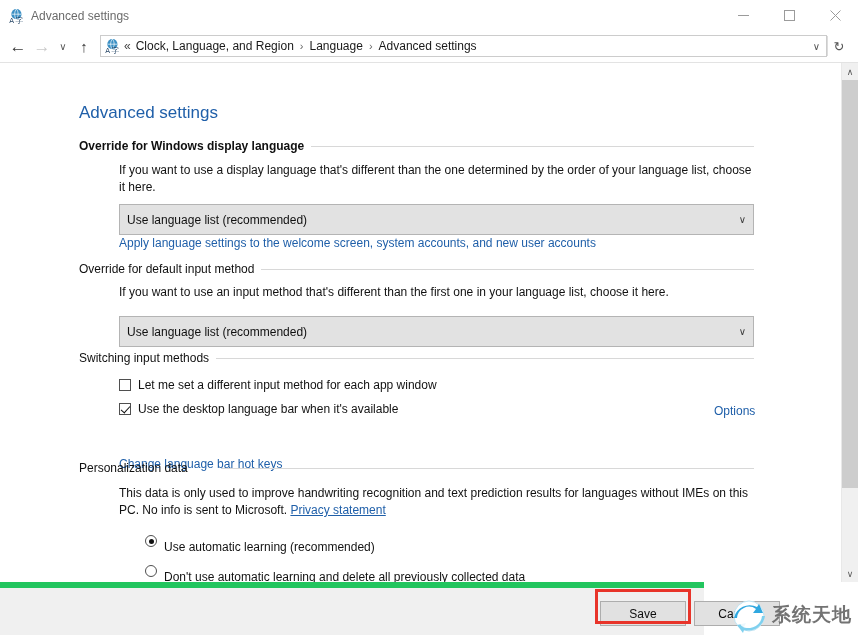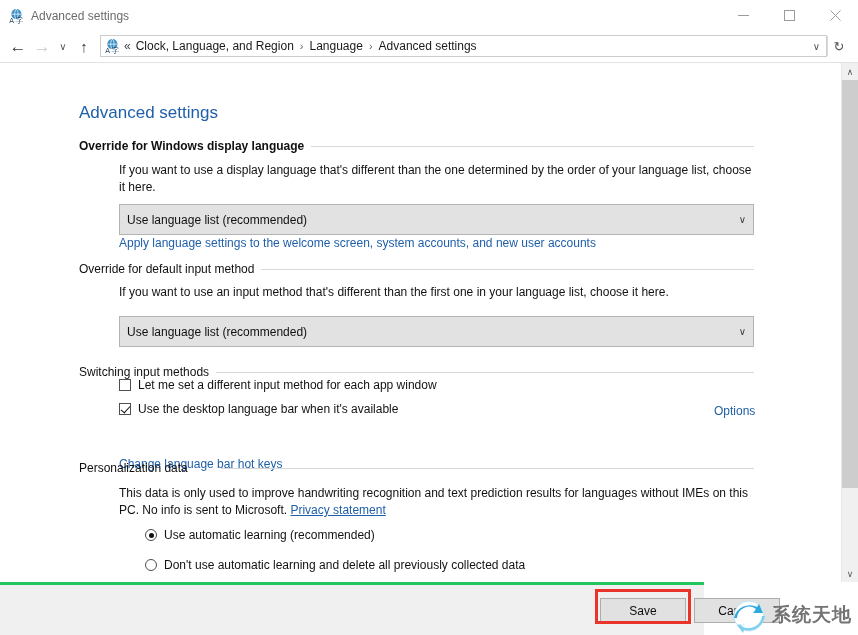--- a/index.html
+++ b/index.html
@@ -280,21 +280,21 @@
     flex: none;
   }
   .rbox.checked::after {
     content: "";
     position: absolute;
     left: 2.5px; top: 2.5px;
     width: 5px; height: 5px;
     border-radius: 50%;
     background: #101010;
   }
-  .radiorow .rlabel { font-size: 12px; color: #121212; }
+  .radiorow .rlabel { font-size: 12px; color: #121212; margin-top: 12px; }
 
   
   .scrollbar {
     position: absolute;
     right: 0; top: 0;
     width: 17px;
     height: 519px;
     background: #f0f0f0;
     border-left: 1px solid #e8e8e8;
     box-sizing: border-box;
@@ -315,21 +315,21 @@
     background: #cdcdcd;
   }
 
   
   .footer {
     position: absolute;
     left: 0; top: 582px;
     width: 704px;
     height: 53px;
     background: #f0f0f0;
-    border-top: 3px solid #22c55e;
+    border-top: 6px solid #22c55e;
     box-sizing: border-box;
   }
   .btn {
     position: absolute;
     width: 86px;
     height: 25px;
     background: #e1e1e1;
     border: 1px solid #adadad;
     box-sizing: border-box;
     display: flex;
@@ -463,21 +463,21 @@
     <div class="section-head" style="top:199px;">
       <span class="sh-text">Override for default input method</span>
       <span class="sh-rule"></span>
     </div>
     <div class="body-text" style="top:221px;">If you want to use an input method that's different than the first one in your language list, choose it here.</div>
     <div class="combo" style="top:253px;">
       <span>Use language list (recommended)</span>
       <span class="combo-arrow">∨</span>
     </div>
 
-    <div class="section-head" style="top:302px;">
+    <div class="section-head" style="top:288px;">
       <span class="sh-text">Switching input methods</span>
       <span class="sh-rule"></span>
     </div>
 
     <div class="checkrow" style="top:339px;">
       <span class="cbox checked" id="cb2"></span>
       <span class="clabel">Use the desktop language bar when it's available</span>
     </div>
 
     <div class="checkrow" style="top:315px;">

